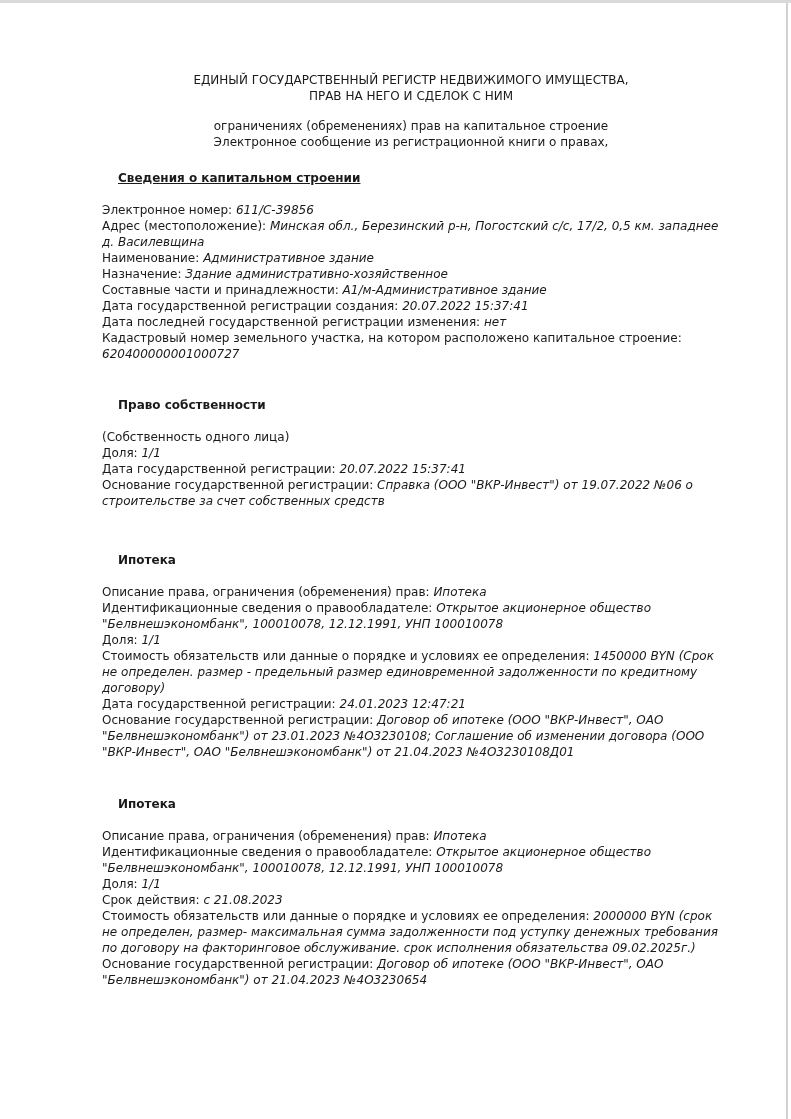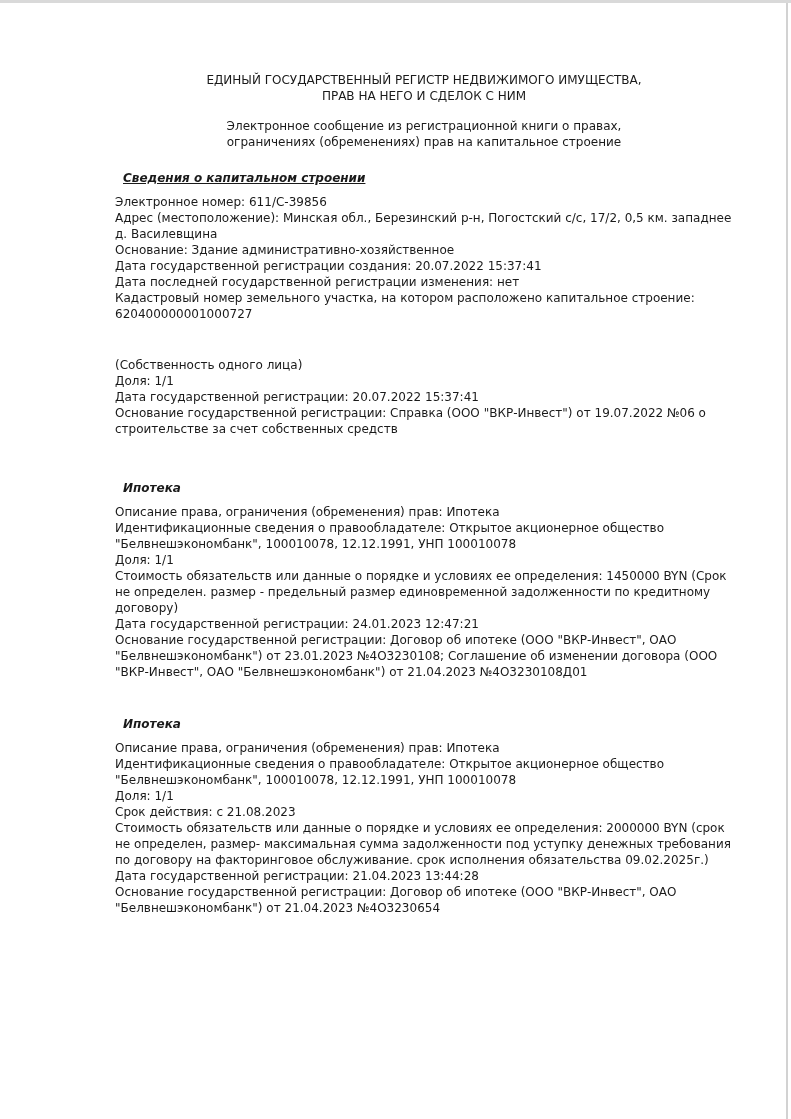--- a/index.html
+++ b/index.html
@@ -24,76 +24,78 @@
     background: #d9d9d9;
   }
   .right-border {
     position: absolute;
     top: 3px; right: 3px; bottom: 0;
     width: 2px;
     background: #d2d2d2;
   }
   .content {
     position: absolute;
-    left: 115px;
+    left: 102px;
     top: 72px;
     width: 618px;
   }
   .doc-title {
     text-align: center;
   }
   .doc-subtitle {
     text-align: center;
     margin-top: 14px;
   }
   .section { margin: 0; }
   .sec-capital   { margin-top: 20px; }
   .sec-ownership { margin-top: 35px; }
   .sec-mortgage1 { margin-top: 43px; }
   .sec-mortgage2 { margin-top: 36px; }
   .sec-h {
     font-weight: bold;
-    margin: 8px;
-    font-style: italic;
+    margin: 16px;
   }
   .sec-h.underlined { text-decoration: underline; }
   .field, .note {
     margin: 0;
   }
-  .val { }
+  .val { font-style: italic; }
 </style>
 </head>
 <body>
 
 <div class="top-border"></div>
 <div class="right-border"></div>
 
 <div class="content">
 
   <div class="doc-title">
     <div>ЕДИНЫЙ ГОСУДАРСТВЕННЫЙ РЕГИСТР НЕДВИЖИМОГО ИМУЩЕСТВА,</div>
     <div>ПРАВ НА НЕГО И СДЕЛОК С НИМ</div>
   </div>
 
   <div class="doc-subtitle">
+    <div>ограничениях (обременениях) прав на капитальное строение</div>
     <div>Электронное сообщение из регистрационной книги о правах,</div>
-    <div>ограничениях (обременениях) прав на капитальное строение</div>
   </div>
 
   <div class="section sec-capital">
     <p class="sec-h underlined">Сведения о капитальном строении</p>
     <p class="field"><span class="lbl">Электронное номер:</span> <span class="val">611/С-39856</span></p>
     <p class="field"><span class="lbl">Адрес (местоположение):</span> <span class="val">Минская обл., Березинский р-н, Погостский с/с, 17/2, 0,5 км. западнее д. Василевщина</span></p>
-    <p class="field"><span class="lbl">Основание:</span> <span class="val">Здание административно-хозяйственное</span></p>
+    <p class="field"><span class="lbl">Наименование:</span> <span class="val">Административное здание</span></p>
+    <p class="field"><span class="lbl">Назначение:</span> <span class="val">Здание административно-хозяйственное</span></p>
+    <p class="field"><span class="lbl">Составные части и принадлежности:</span> <span class="val">А1/м-Административное здание</span></p>
     <p class="field"><span class="lbl">Дата государственной регистрации создания:</span> <span class="val">20.07.2022 15:37:41</span></p>
     <p class="field"><span class="lbl">Дата последней государственной регистрации изменения:</span> <span class="val">нет</span></p>
     <p class="field"><span class="lbl">Кадастровый номер земельного участка, на котором расположено капитальное строение:</span> <span class="val">620400000001000727</span></p>
   </div>
 
   <div class="section sec-ownership">
+    <p class="sec-h">Право собственности</p>
     <p class="note">(Собственность одного лица)</p>
     <p class="field"><span class="lbl">Доля:</span> <span class="val">1/1</span></p>
     <p class="field"><span class="lbl">Дата государственной регистрации:</span> <span class="val">20.07.2022 15:37:41</span></p>
     <p class="field"><span class="lbl">Основание государственной регистрации:</span> <span class="val">Справка (ООО "ВКР-Инвест") от 19.07.2022 №06 о строительстве за счет собственных средств</span></p>
   </div>
 
   <div class="section sec-mortgage1">
     <p class="sec-h">Ипотека</p>
     <p class="field"><span class="lbl">Описание права, ограничения (обременения) прав:</span> <span class="val">Ипотека</span></p>
     <p class="field"><span class="lbl">Идентификационные сведения о правообладателе:</span> <span class="val">Открытое акционерное общество "Белвнешэкономбанк", 100010078, 12.12.1991, УНП 100010078</span></p>
@@ -103,17 +105,16 @@
     <p class="field"><span class="lbl">Основание государственной регистрации:</span> <span class="val">Договор об ипотеке (ООО "ВКР-Инвест", ОАО "Белвнешэкономбанк") от 23.01.2023 №4О3230108; Соглашение об изменении договора (ООО "ВКР-Инвест", ОАО "Белвнешэкономбанк") от 21.04.2023 №4О3230108Д01</span></p>
   </div>
 
   <div class="section sec-mortgage2">
     <p class="sec-h">Ипотека</p>
     <p class="field"><span class="lbl">Описание права, ограничения (обременения) прав:</span> <span class="val">Ипотека</span></p>
     <p class="field"><span class="lbl">Идентификационные сведения о правообладателе:</span> <span class="val">Открытое акционерное общество "Белвнешэкономбанк", 100010078, 12.12.1991, УНП 100010078</span></p>
     <p class="field"><span class="lbl">Доля:</span> <span class="val">1/1</span></p>
     <p class="field"><span class="lbl">Срок действия:</span> <span class="val">с 21.08.2023</span></p>
     <p class="field"><span class="lbl">Стоимость обязательств или данные о порядке и условиях ее определения:</span> <span class="val">2000000 BYN (срок не определен, размер- максимальная сумма задолженности под уступку денежных требования по договору на факторинговое обслуживание. срок исполнения обязательства 09.02.2025г.)</span></p>
-    <p class="field"><span class="lbl">Дата государственной регистрации:</span> <span class="val">21.04.2023 13:44:28</span></p>
     <p class="field"><span class="lbl">Основание государственной регистрации:</span> <span class="val">Договор об ипотеке (ООО "ВКР-Инвест", ОАО "Белвнешэкономбанк") от 21.04.2023 №4О3230654</span></p>
   </div>
 
 </div>
 
 </body></html>

